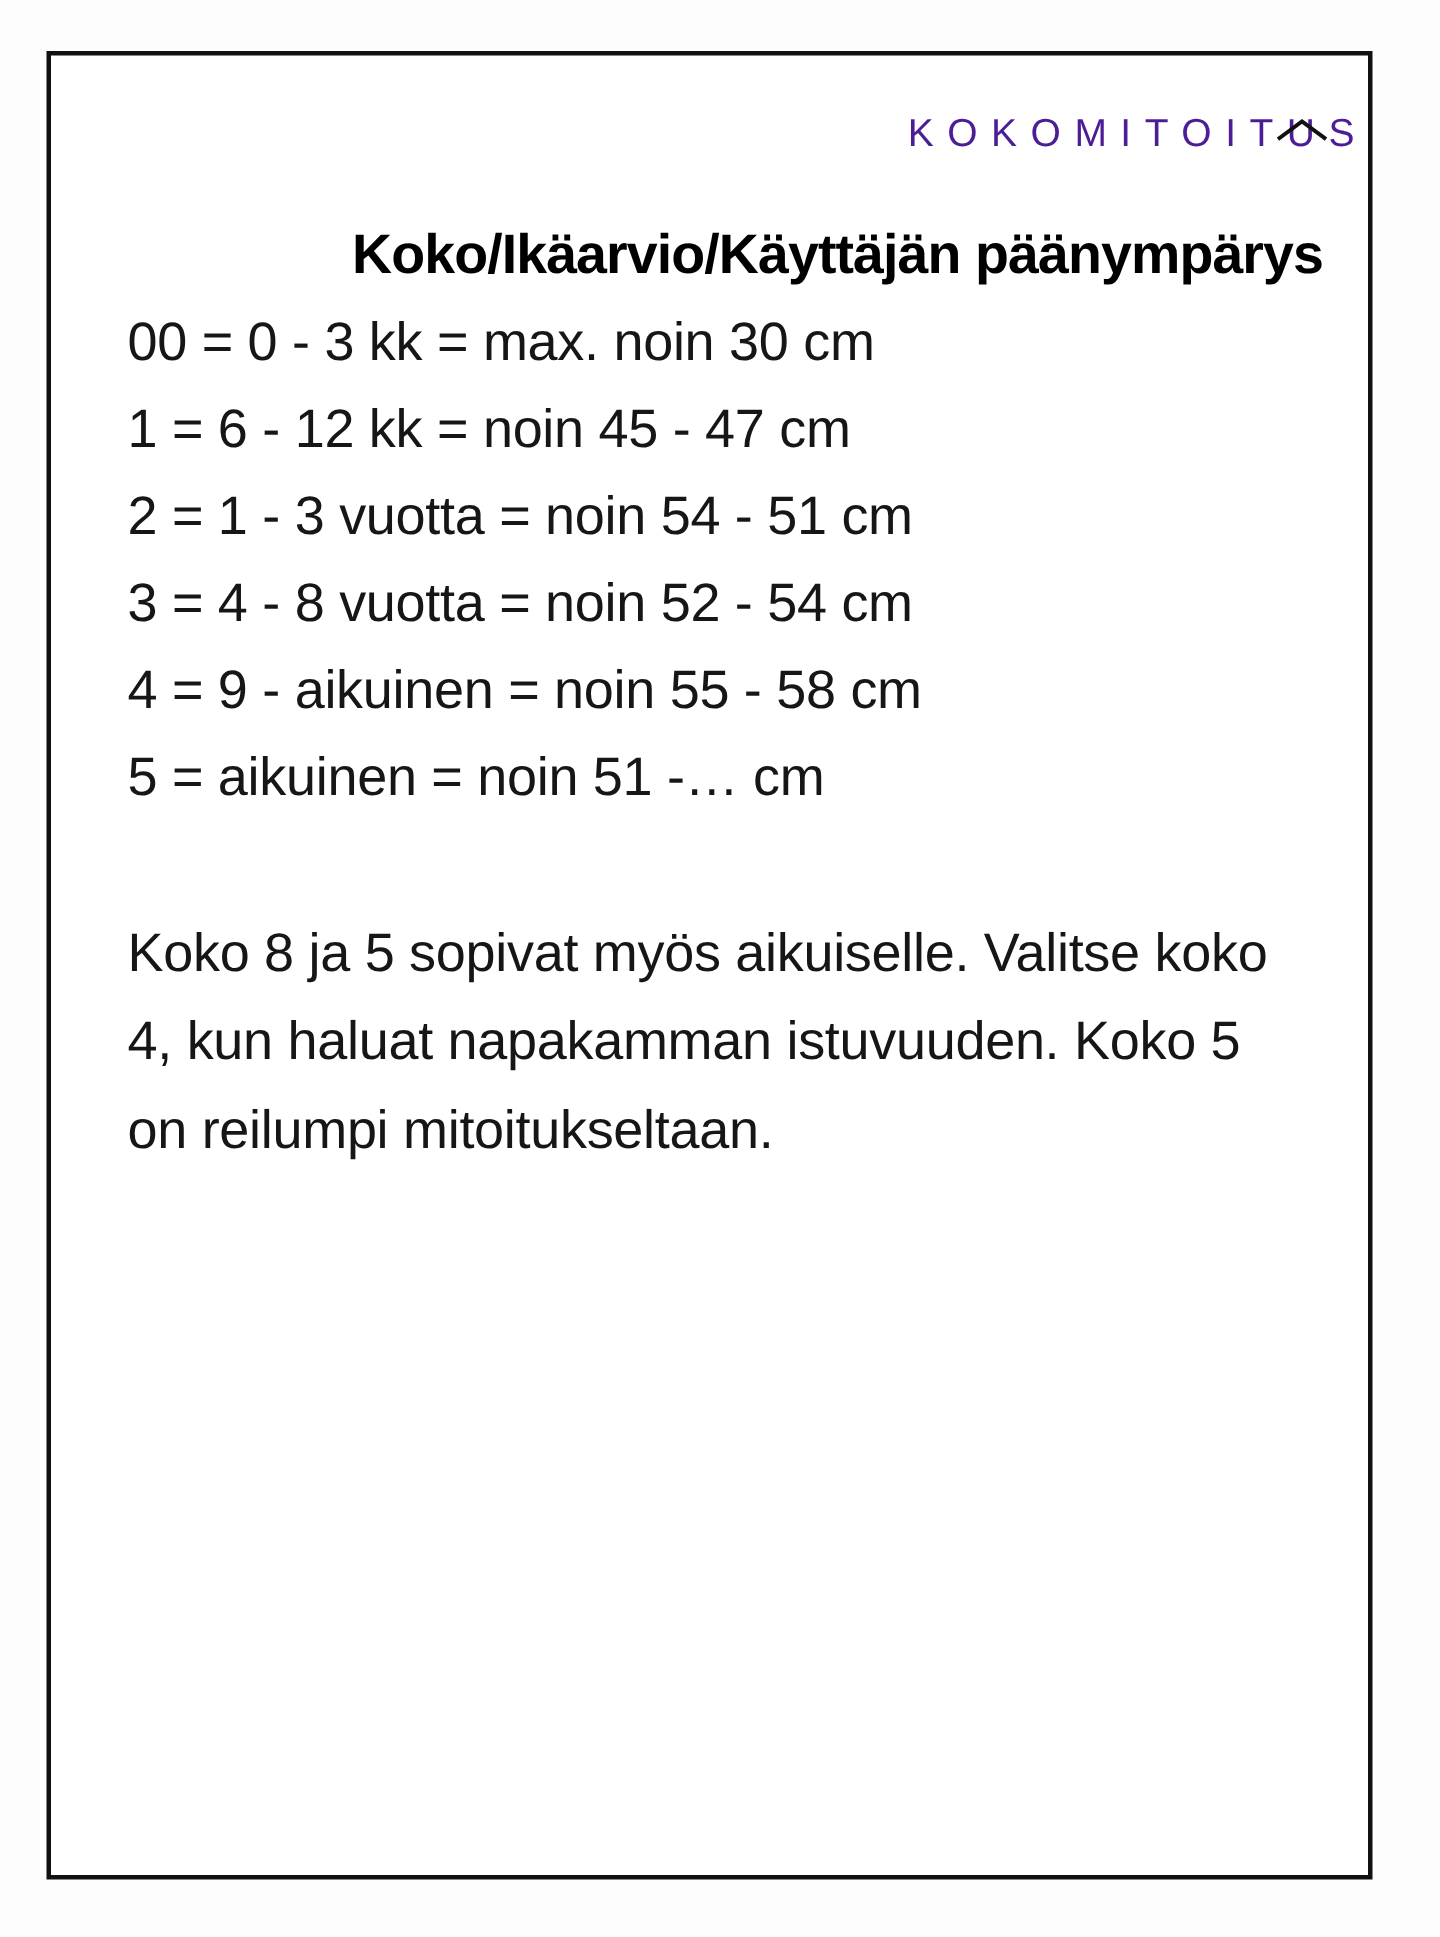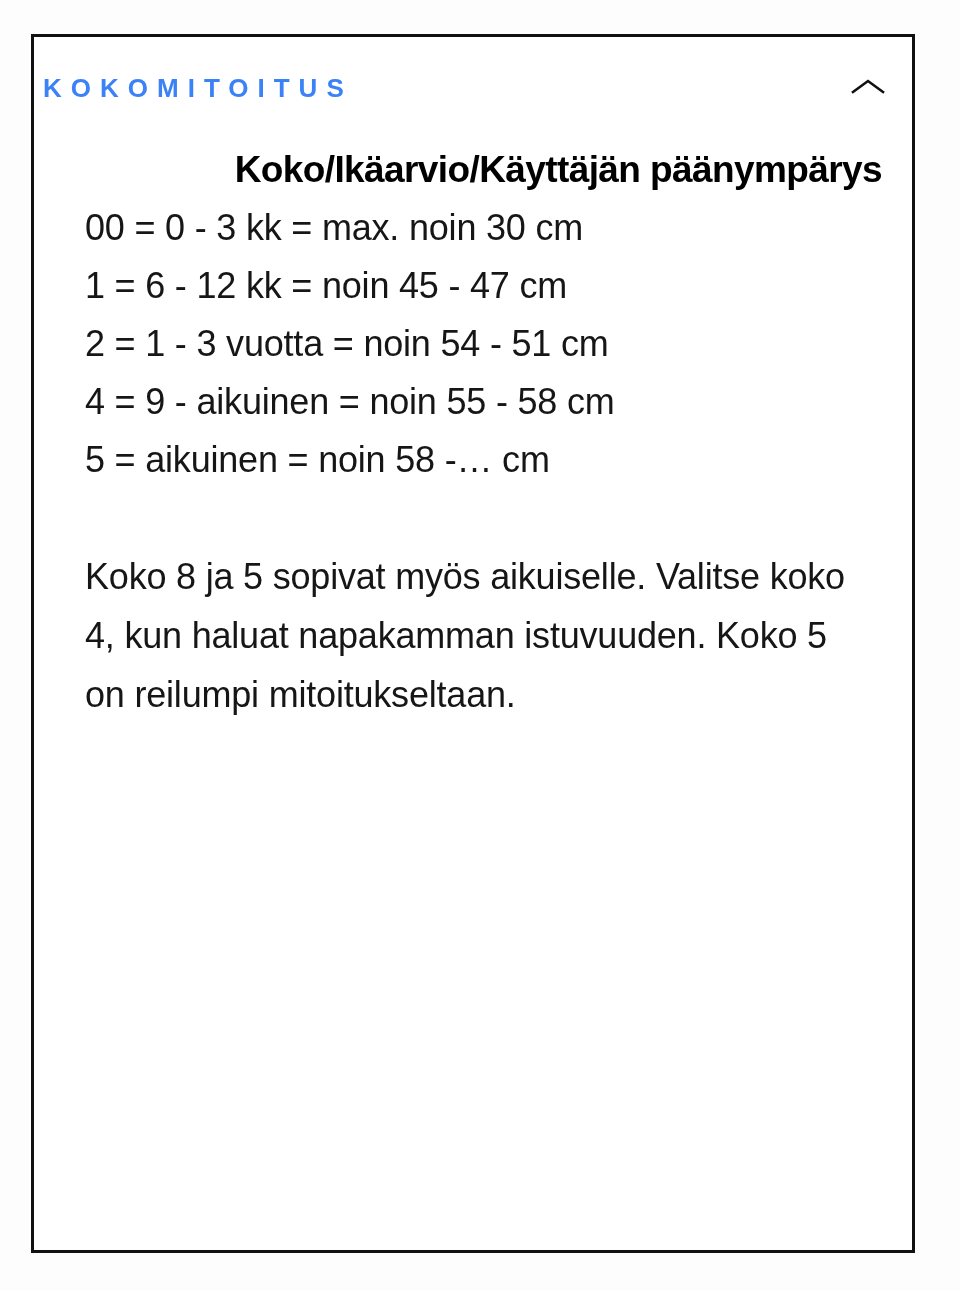--- a/index.html
+++ b/index.html
@@ -28,27 +28,27 @@
   .panel-header {
     position: relative;
     height: 78px;
   }
 
   .panel-title {
     position: absolute;
     left: 0;
     right: 0;
     top: 38px;
-    text-align: left;
+    text-align: right;
     font-family: "Liberation Sans", sans-serif;
     font-size: 26px;
-    font-weight: 700;
+    font-weight: 400;
     letter-spacing: 9px;
     text-indent: 9px;
-    color: #3b82f6;
+    color: #4c1d95;
     line-height: 1;
   }
 
   .collapse-toggle {
     position: absolute;
     right: 17px;
     top: 28px;
     width: 54px;
     height: 44px;
     display: flex;
@@ -131,22 +131,23 @@
   </div>
 
   <div class="panel-body">
 
     <div class="size-heading">Koko/Ikäarvio/Käyttäjän päänympärys</div>
 
     <ul class="size-list">
       <li>00 = 0 - 3 kk = max. noin 30 cm</li>
       <li>1 = 6 - 12 kk = noin 45 - 47 cm</li>
       <li>2 = 1 - 3 vuotta = noin 54 - 51 cm</li>
+      <li>3 = 4 - 8 vuotta = noin 52 - 54 cm</li>
       <li>4 = 9 - aikuinen = noin 55 - 58 cm</li>
-      <li>5 = aikuinen = noin 58 -… cm</li>
+      <li>5 = aikuinen = noin 51 -… cm</li>
     </ul>
 
     <div class="spacer"></div>
 
     <p class="note">Koko 8 ja 5 sopivat myös aikuiselle. Valitse koko 4, kun haluat napakamman istuvuuden. Koko 5 on reilumpi mitoitukseltaan.</p>
 
     <div class="spacer"></div>
 
 
   </div>

